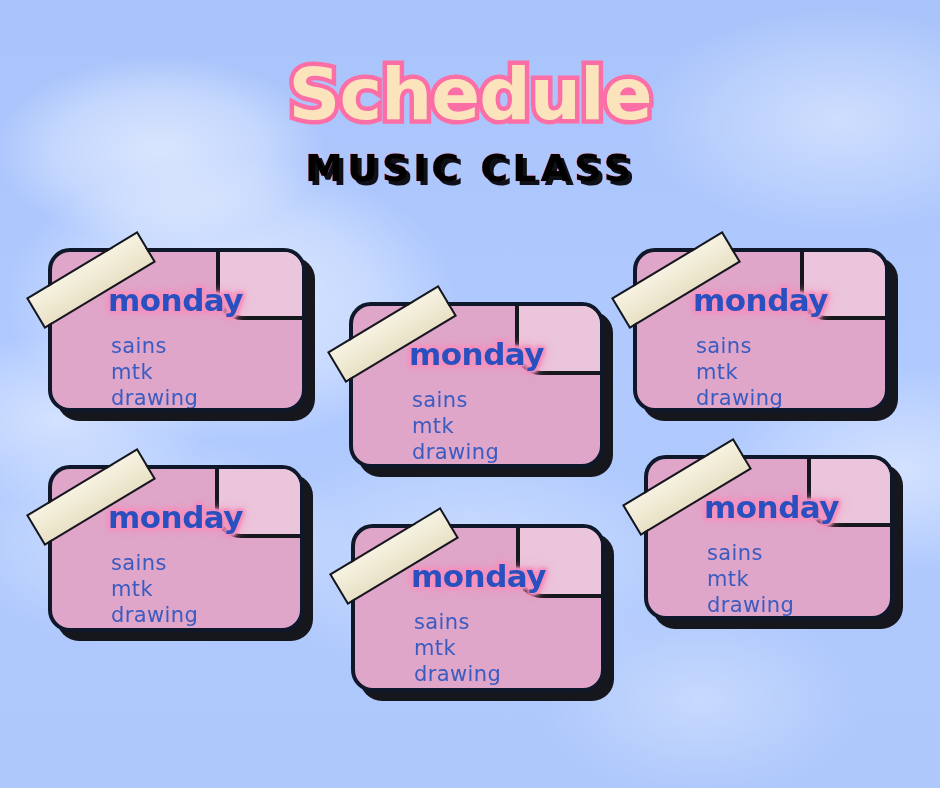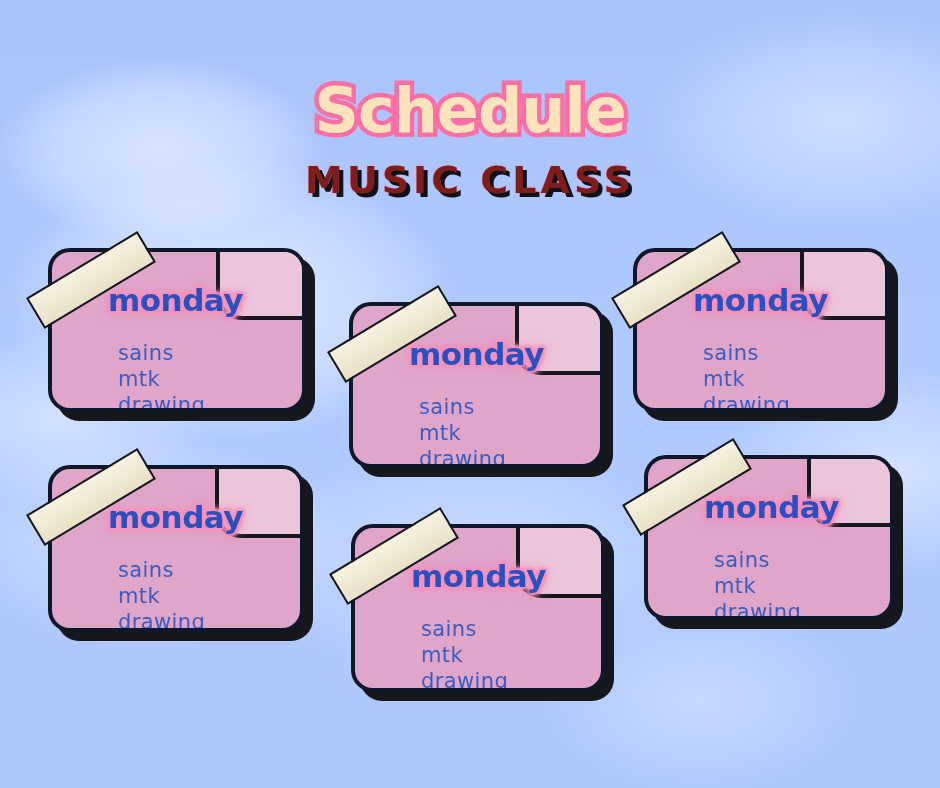--- a/index.html
+++ b/index.html
@@ -39,42 +39,42 @@
     position: absolute;
     top: 0;
     left: 0;
     width: 940px;
     text-align: center;
     pointer-events: none;
   }
 
   .poster-title {
     margin: 0;
-    padding-top: 80px;
+    padding-top: 58px;
     font-family: "DejaVu Sans", sans-serif;
     font-weight: 700;
-    font-size: 62px;
+    font-size: 72px;
     line-height: 1.0;
     letter-spacing: -1px;
     color: #fbe3bc;
     -webkit-text-stroke: 9px #fc6fa6;
     paint-order: stroke fill;
     text-shadow:
       0 0 0 #fc6fa6,
       2px 3px 0 rgba(252,111,166,0.55);
   }
 
   .poster-subtitle {
     margin: 0;
     padding-top: 16px;
     font-family: "DejaVu Sans", sans-serif;
     font-weight: 700;
     font-size: 38px;
     letter-spacing: 4px;
-    color: #7f1d1d;
+    color: #000000;
     -webkit-text-stroke: 1px #ec9bc4;
     paint-order: stroke fill;
     text-shadow: 4px 4px 0 #101018;
   }
 
   
   .card {
     position: absolute;
     box-sizing: border-box;
   }
@@ -154,21 +154,21 @@
       -2px -2px 3px #f592be,
       2px -2px 3px #f592be,
       -2px 2px 3px #f592be;
     white-space: nowrap;
   }
 
   .card-list {
     position: absolute;
     left: 54px;
     top: 76px;
-    margin: 12px;
+    margin: 5px;
     padding: 0;
     list-style: none;
   }
 
   .card-list li {
     font-family: "DejaVu Sans", sans-serif;
     font-weight: 400;
     font-size: 21px;
     line-height: 1.24;
     color: #3a5bc0;

